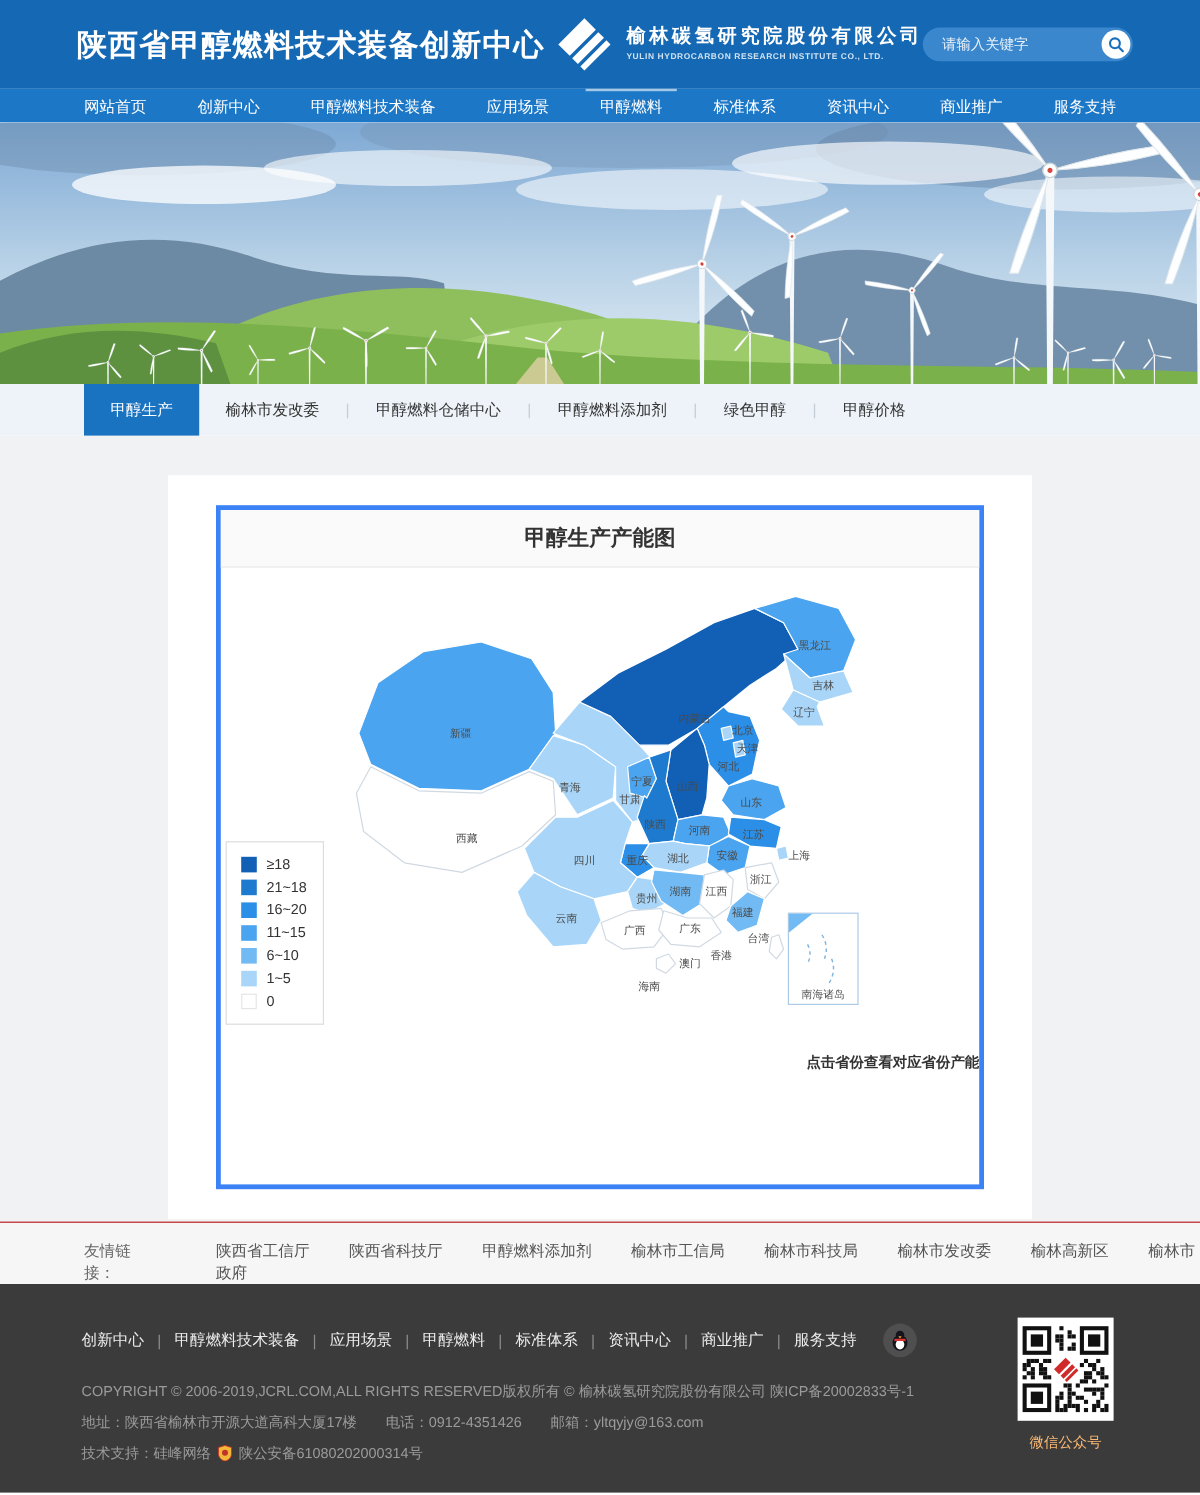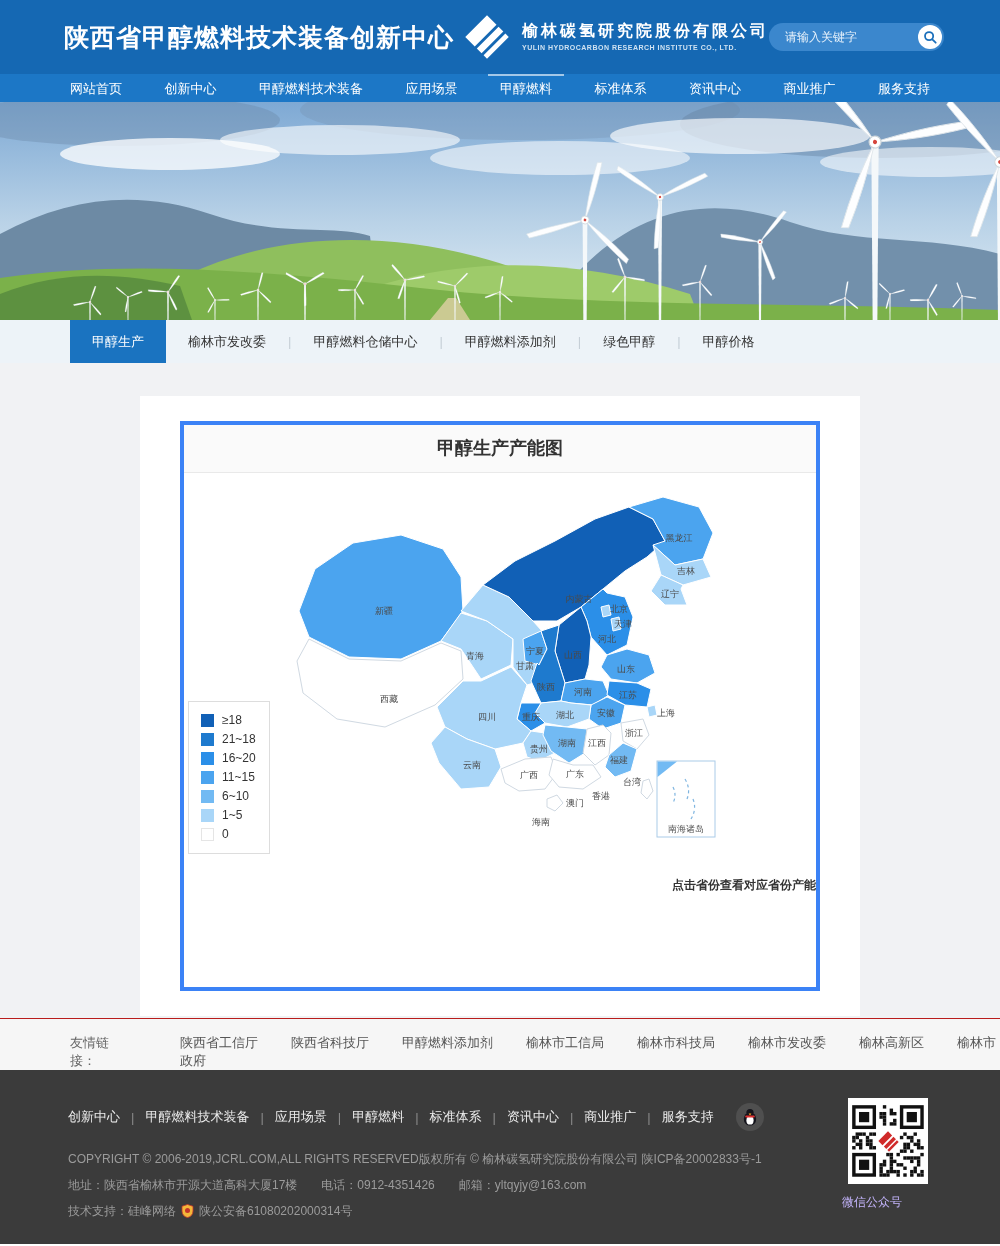--- a/index.html
+++ b/index.html
@@ -49,21 +49,21 @@
   .dark-footer{background:#3b3b3b;height:174px;box-sizing:border-box;position:relative;padding:32px 70px 0 68px;color:#9b9b9b;}
   .footer-nav{display:flex;align-items:center;font-size:13px;height:30px;}
   .footer-nav .fn-item{color:#ececec;cursor:pointer;white-space:nowrap;}
   .footer-nav .fn-sep{color:#8a8a8a;margin:0 11px;}
   .qq-btn{width:28px;height:28px;border-radius:50%;background:#4f4f4f;border:none;margin-left:22px;display:flex;align-items:center;justify-content:center;cursor:pointer;padding:0;}
   .foot-line{font-size:12px;color:#9b9b9b;margin-top:12px;line-height:14px;display:flex;align-items:center;flex-wrap:nowrap;white-space:nowrap;}
   .foot-line.first{margin-top:20px;}
   .foot-line .seg{margin-right:24px;}
   .badge-icon{margin:0 5px;display:inline-flex;}
   .qr-box{position:absolute;right:72px;top:28px;width:80px;height:86px;background:#fff;display:flex;align-items:center;justify-content:center;}
-  .qr-caption{position:absolute;right:66px;top:124px;width:92px;text-align:left;font-size:12px;color:#c4b5fd;}
+  .qr-caption{position:absolute;right:66px;top:124px;width:92px;text-align:center;font-size:12px;color:#fdba74;}
 </style>
 </head>
 <body>
 
 <div class="header">
   <div class="site-title">陕西省甲醇燃料技术装备创新中心</div>
   <div class="logo">
     <svg width="50" height="50" viewBox="0 0 52 52">
       <g transform="translate(26,26) rotate(45)" fill="#ffffff">
         <rect x="-16" y="-16" width="14" height="32"></rect>

